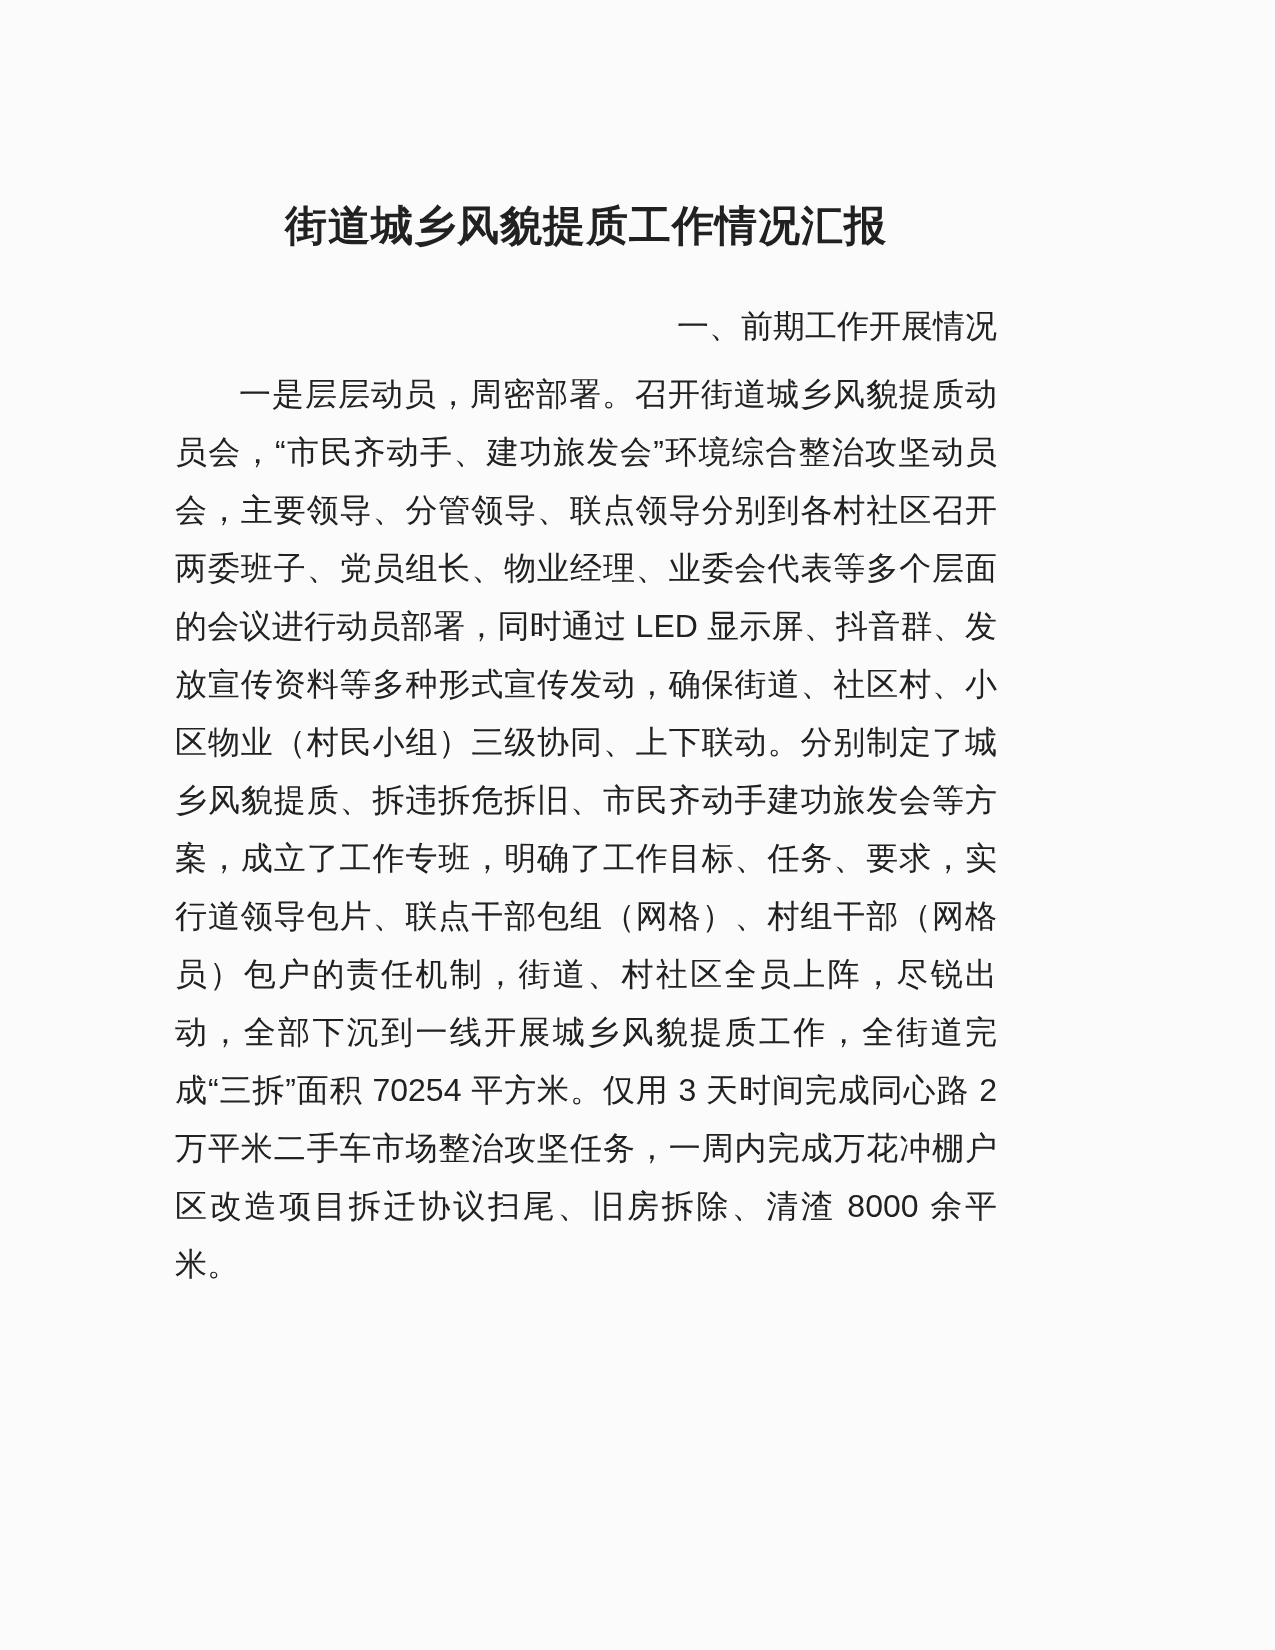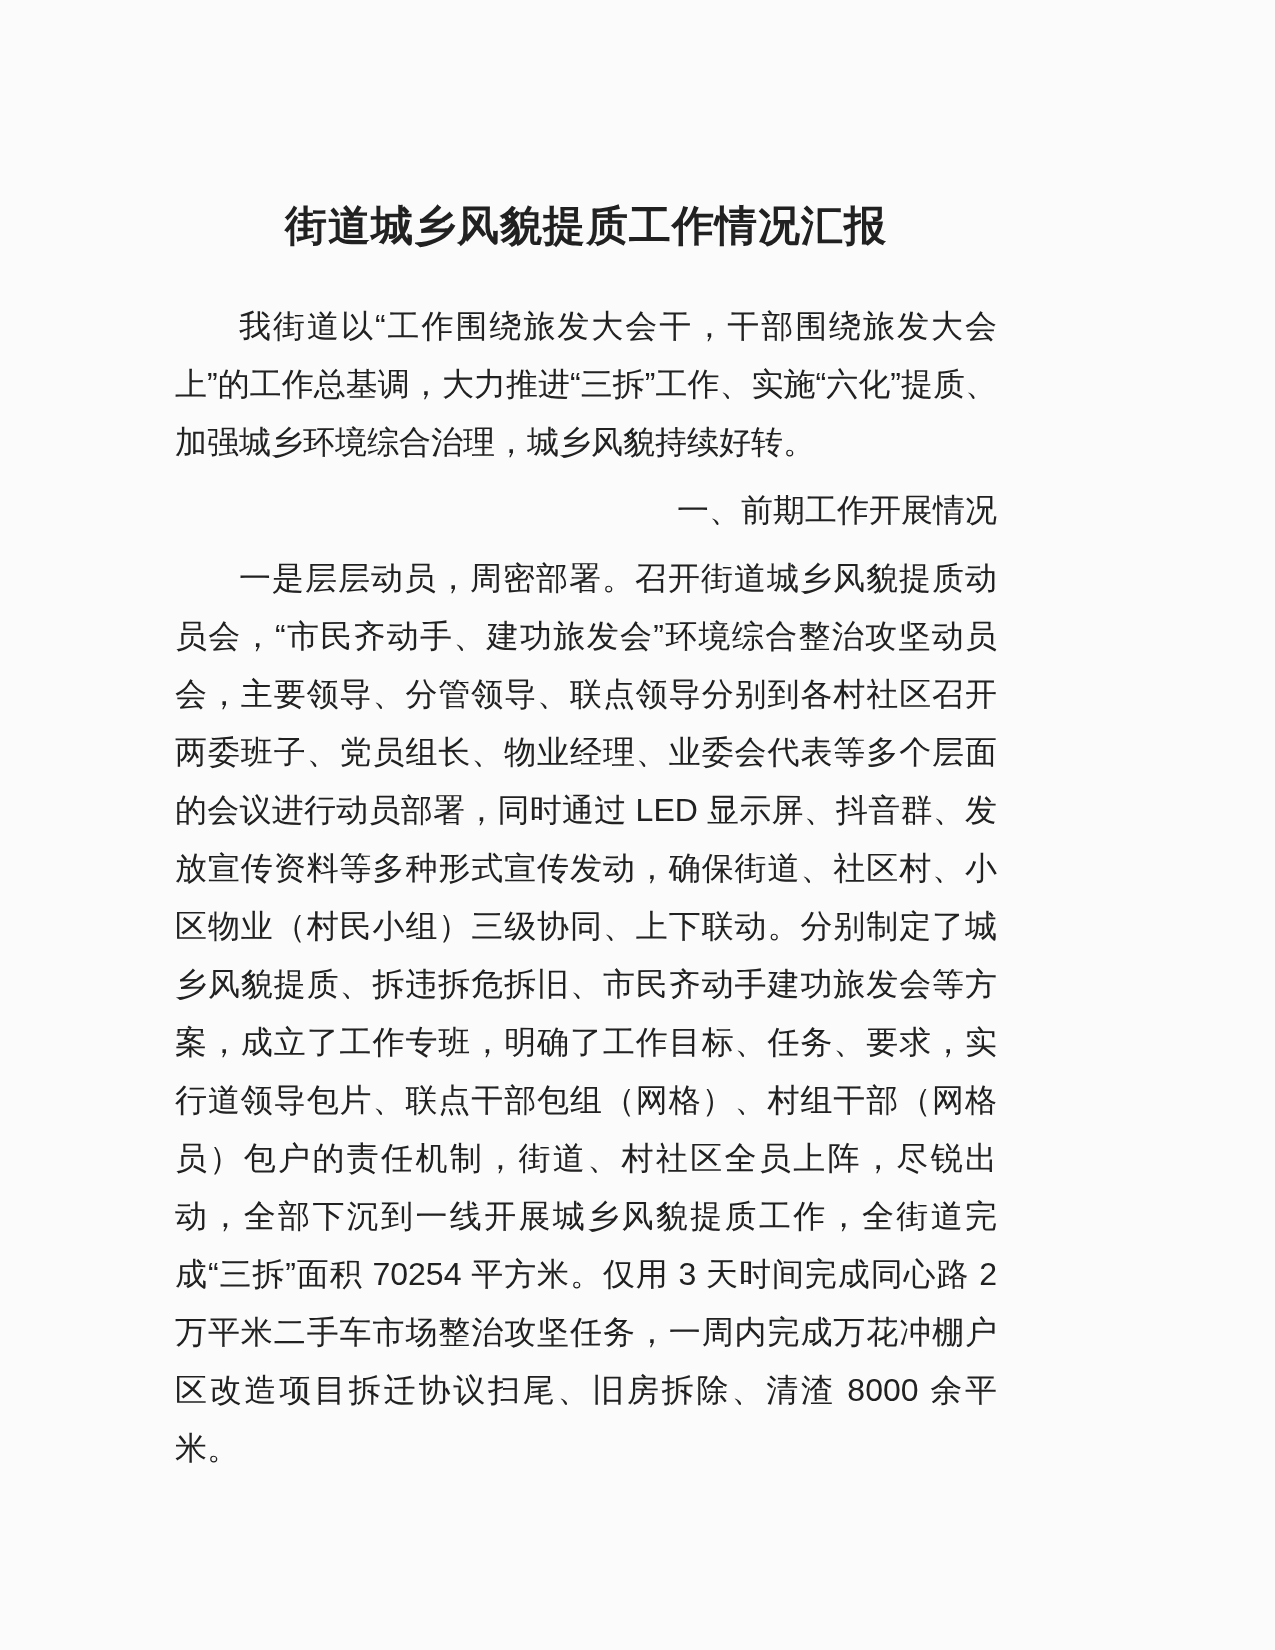--- a/index.html
+++ b/index.html
@@ -45,18 +45,17 @@
     text-indent: 2em;
     text-align: right;
   }
 </style>
 </head>
 <body>
 
 <div class="page">
   <h1 class="doc-title">街道城乡风貌提质工作情况汇报</h1>
 
-  <p class="para">我街道以“工作围绕旅发大会干，干部围绕旅发大会上”的工作总基调，大力推进“三拆”工作、实施“六化”提质、加强城乡环境综合治理，城乡风貌持续好转。</p>
 
   <h2 class="section-heading">一、前期工作开展情况</h2>
 
   <p class="para">一是层层动员，周密部署。召开街道城乡风貌提质动员会，“市民齐动手、建功旅发会”环境综合整治攻坚动员会，主要领导、分管领导、联点领导分别到各村社区召开两委班子、党员组长、物业经理、业委会代表等多个层面的会议进行动员部署，同时通过 LED 显示屏、抖音群、发放宣传资料等多种形式宣传发动，确保街道、社区村、小区物业（村民小组）三级协同、上下联动。分别制定了城乡风貌提质、拆违拆危拆旧、市民齐动手建功旅发会等方案，成立了工作专班，明确了工作目标、任务、要求，实行道领导包片、联点干部包组（网格）、村组干部（网格员）包户的责任机制，街道、村社区全员上阵，尽锐出动，全部下沉到一线开展城乡风貌提质工作，全街道完成“三拆”面积 70254 平方米。仅用 3 天时间完成同心路 2 万平米二手车市场整治攻坚任务，一周内完成万花冲棚户区改造项目拆迁协议扫尾、旧房拆除、清渣 8000 余平米。</p>
 </div>
 
 </body></html>

